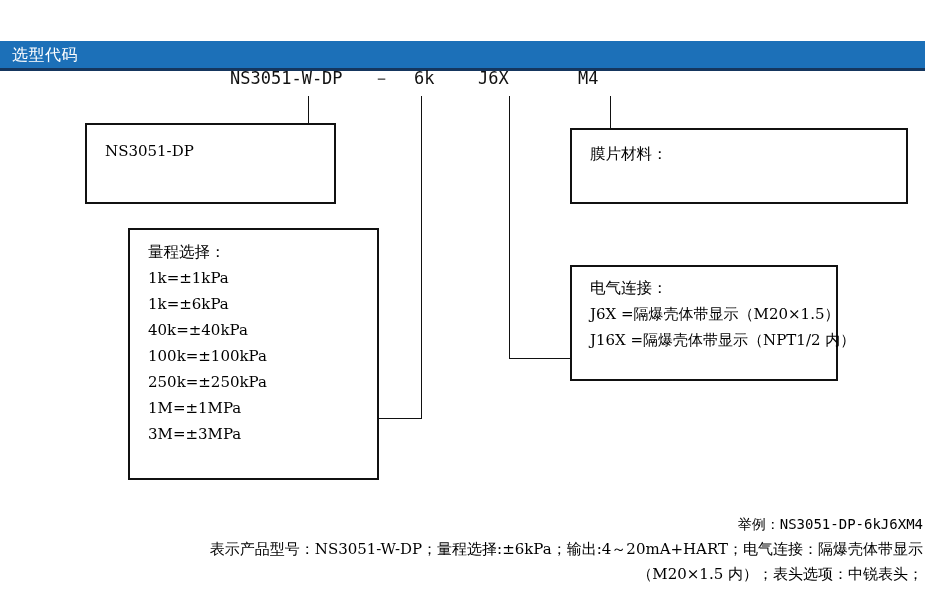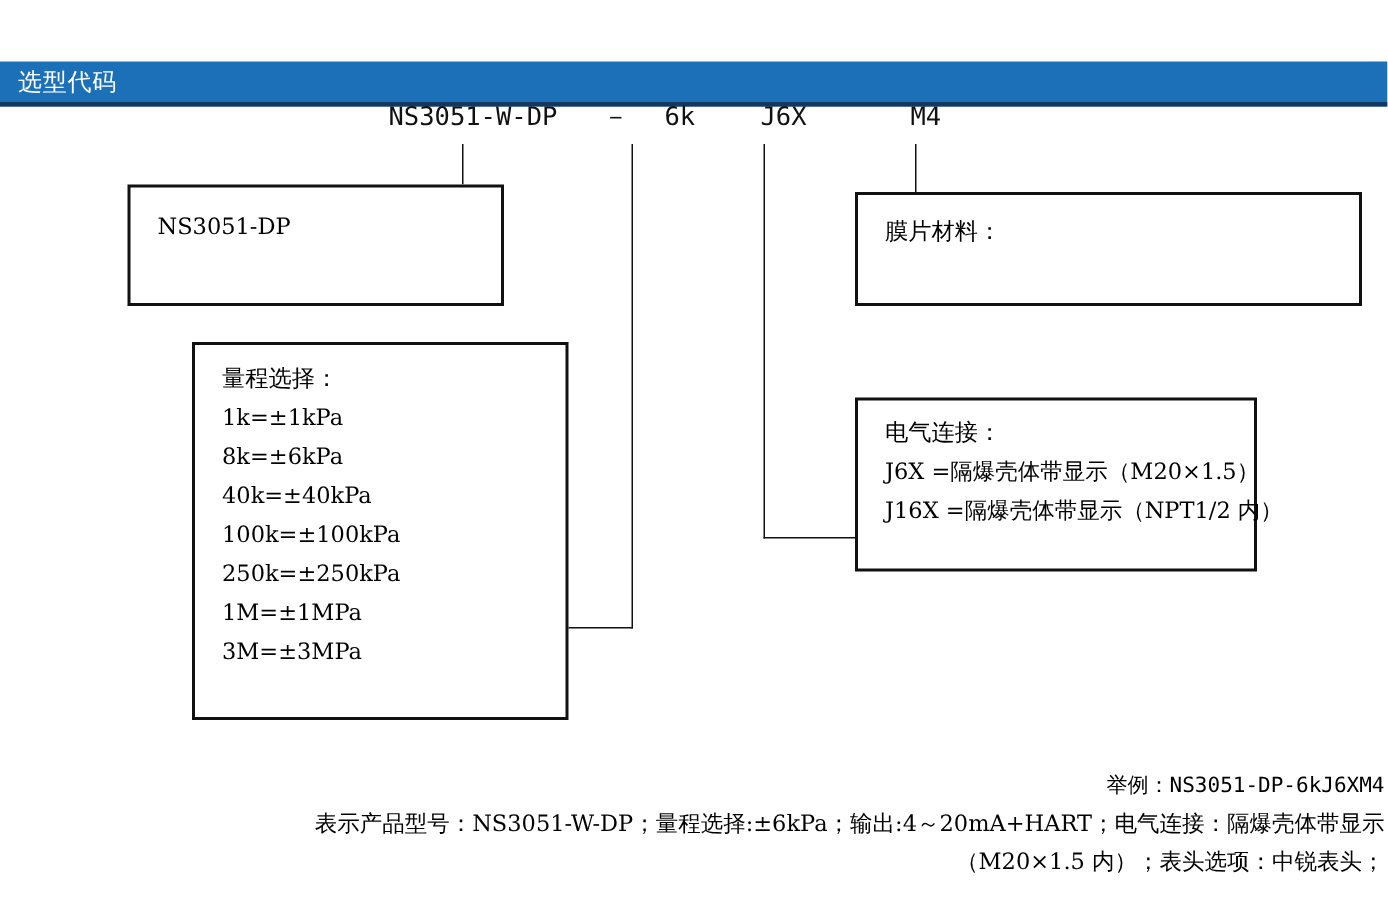--- a/index.html
+++ b/index.html
@@ -47,21 +47,20 @@
     height: 26px;
   }
   .code-seg {
     position: absolute;
     top: 0;
     font-family: "DejaVu Sans Mono", "Liberation Mono", monospace;
     font-size: 17px;
     line-height: 24px;
     white-space: nowrap;
     color: #111111;
-    margin-left: 29px;
   }
   .seg-model  { left: 230px; }
   .seg-dash   { left: 373px; }
   .seg-range  { left: 414px; }
   .seg-elec   { left: 478px; }
   .seg-dia    { left: 578px; }
 
   
   .vline {
     position: absolute;
@@ -154,21 +153,21 @@
 <div class="box" id="box-model">
   <div class="box-inner">
     <div class="box-line">NS3051-DP</div>
   </div>
 </div>
 
 <div class="box" id="box-range">
   <div class="box-inner">
     <div class="box-title">量程选择：</div>
     <div class="box-line compact">1k=±1kPa</div>
-    <div class="box-line compact">8k=±6kPa</div>
+    <div class="box-line compact">1k=±6kPa</div>
     <div class="box-line compact">40k=±40kPa</div>
     <div class="box-line compact">100k=±100kPa</div>
     <div class="box-line compact">250k=±250kPa</div>
     <div class="box-line compact">1M=±1MPa</div>
     <div class="box-line compact">3M=±3MPa</div>
   </div>
 </div>
 
 <div class="box" id="box-diaphragm">
   <div class="box-inner">

